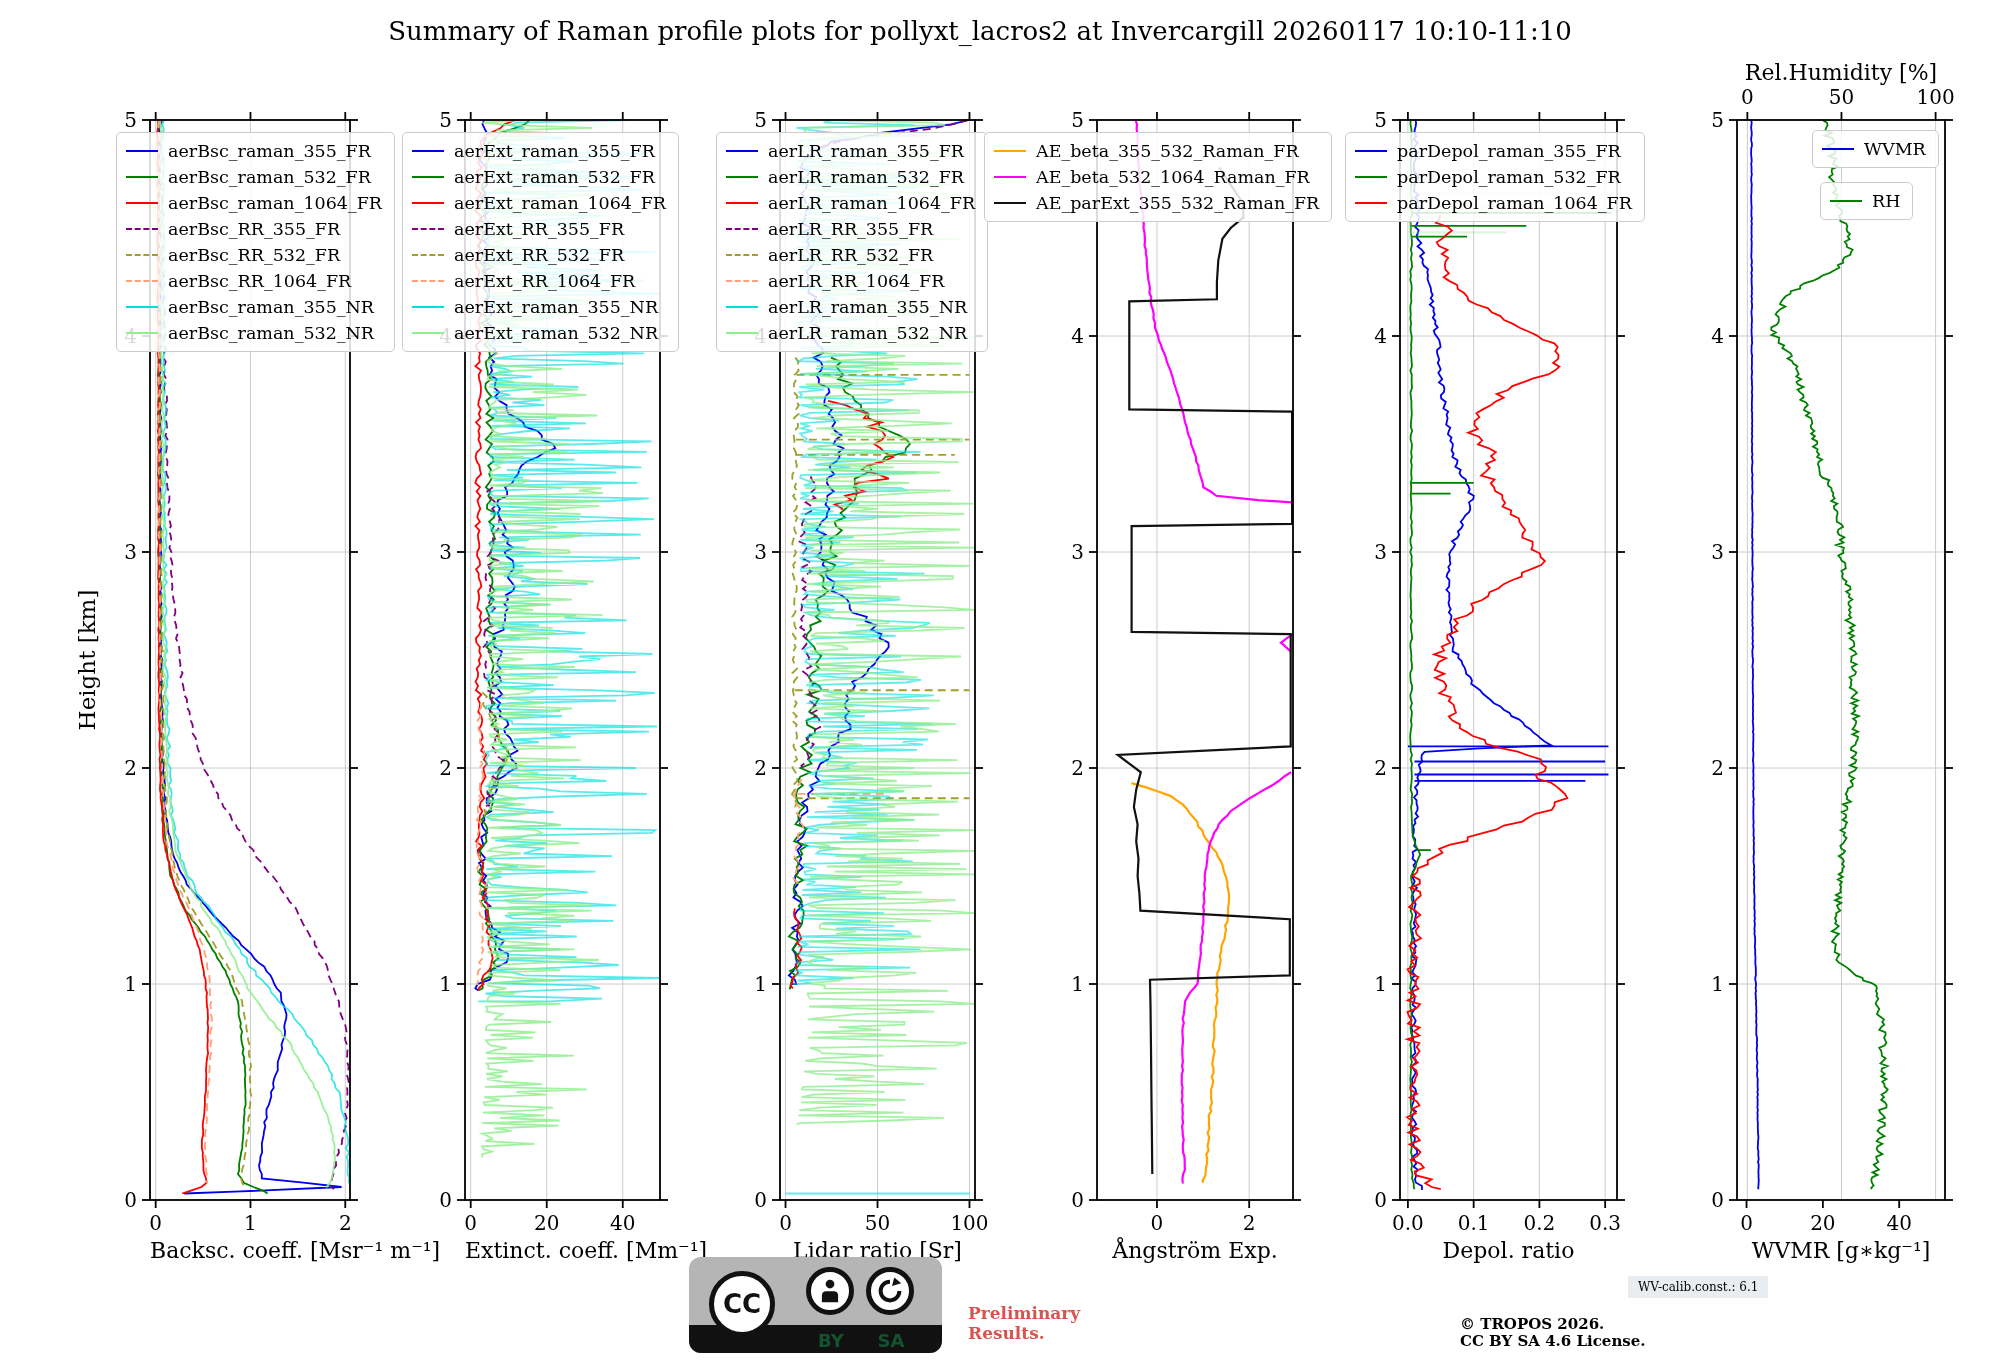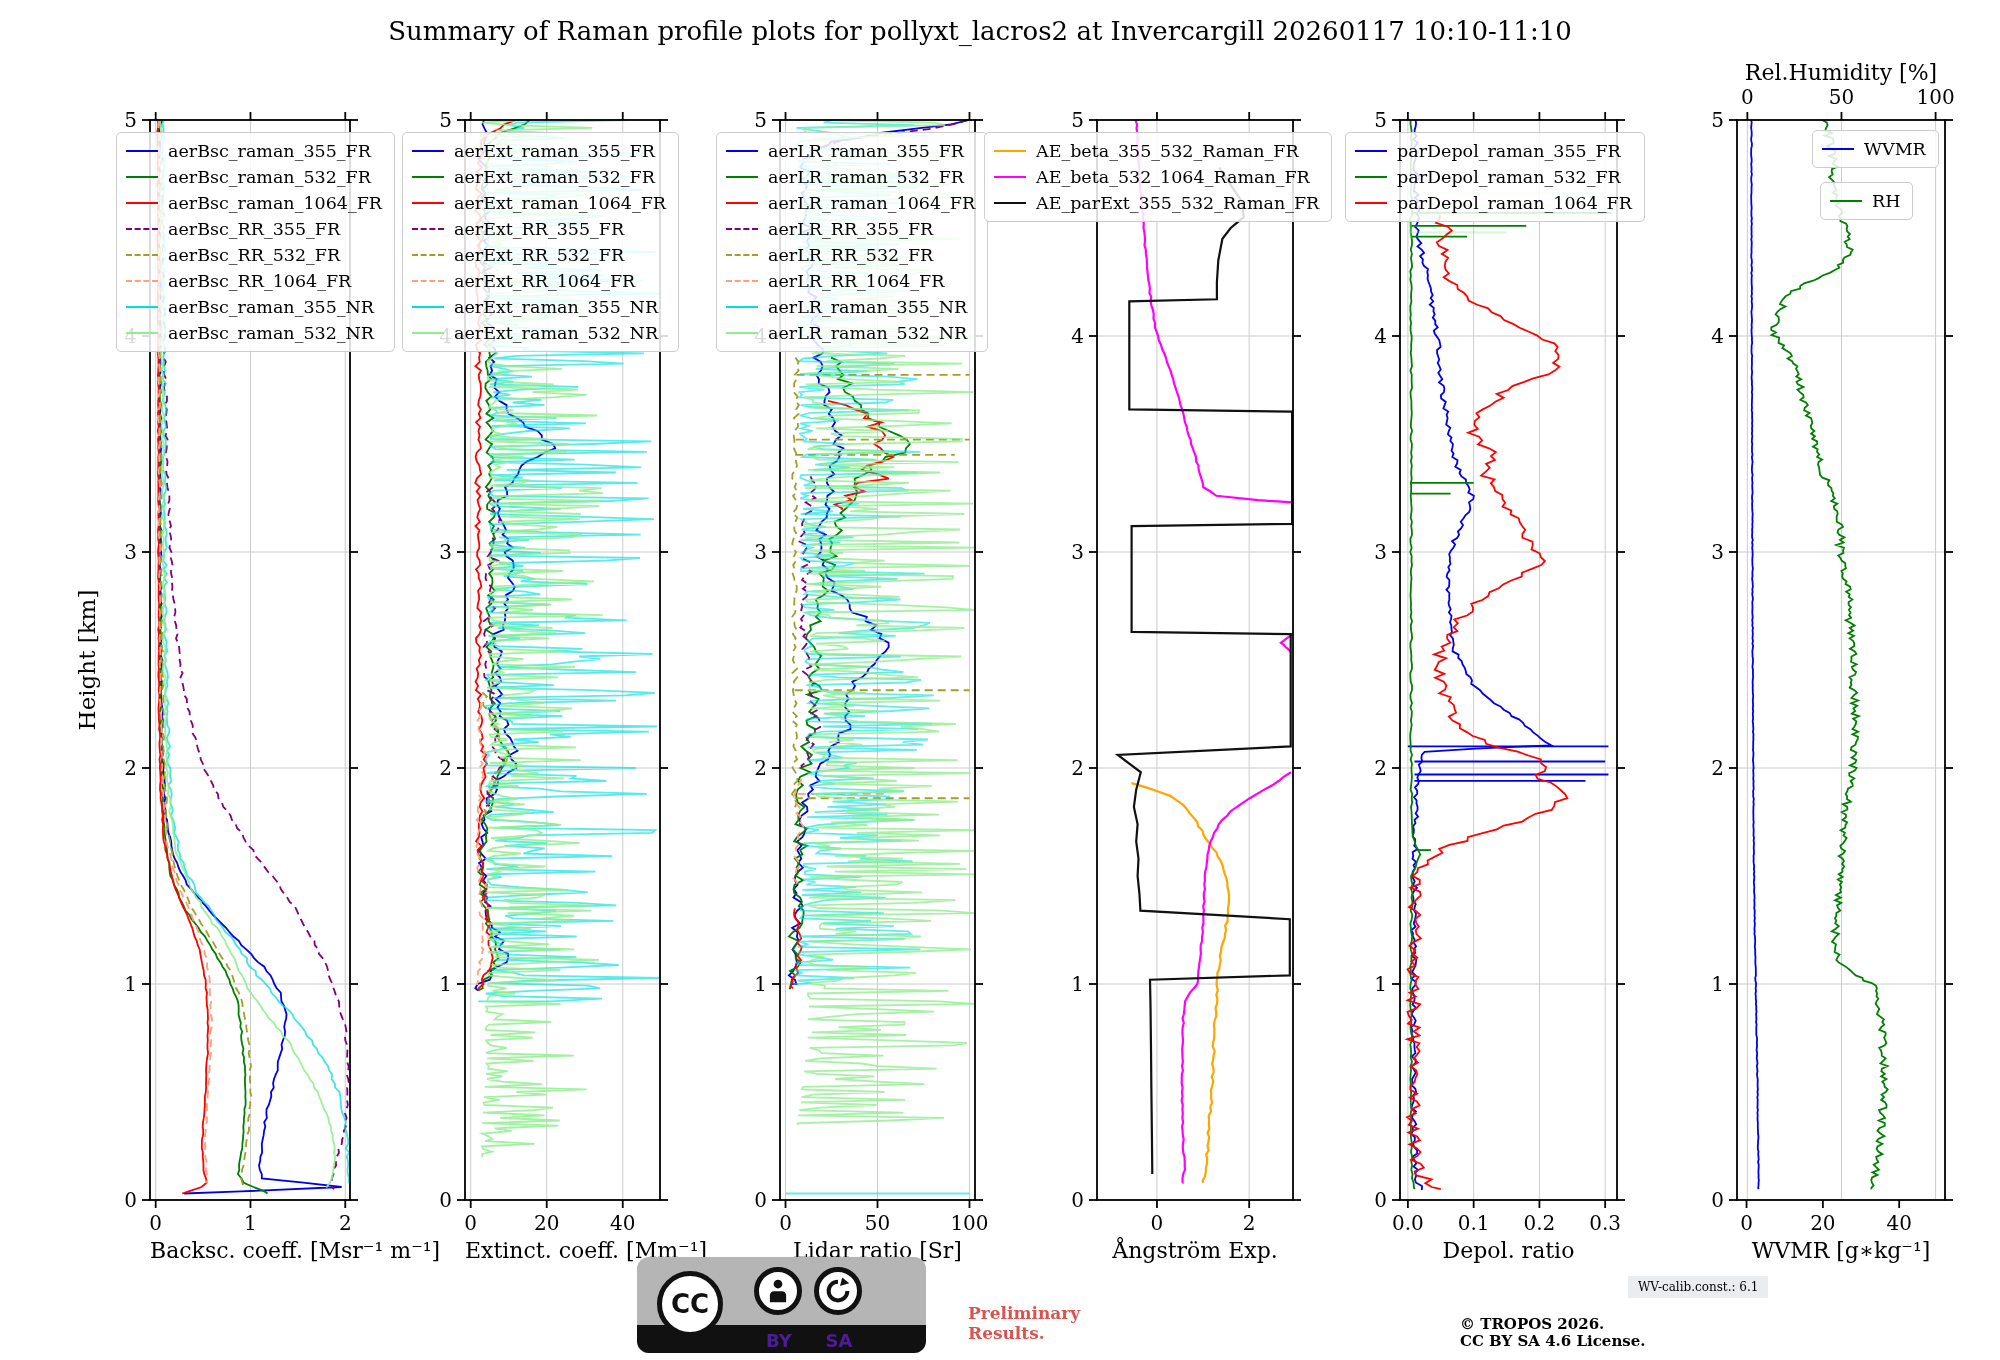--- a/index.html
+++ b/index.html
@@ -20,24 +20,24 @@
   .ls{display:inline-block;width:32px;margin-right:10px;flex:0 0 32px;}
   .etabox{position:absolute;left:1450px;top:270px;background:rgba(238,240,242,0.92);
           border-radius:3px;padding:6px 12px;font-size:18px;line-height:25px;z-index:5;}
   .etabox i{font-family:"DejaVu Serif","Liberation Serif",serif;}
   .etabox sub{font-size:13px;}
   .refh{position:absolute;left:155px;top:1292px;background:#eaedf0;padding:5px 10px;
         font-size:17px;line-height:19px;}
   .prelim{position:absolute;left:968px;top:1303px;font-size:17px;font-weight:bold;line-height:20px;}
   .tropos{position:absolute;left:1460px;top:1316px;font-size:15px;font-weight:bold;line-height:17px;}
   .wvcalib{position:absolute;left:1628px;top:1276px;background:#eaedf0;padding:4px 10px;font-size:12px;}
-  .badge{position:absolute;left:637px;top:1257px;width:253px;height:96px;background:#b5b5b5;
-         border-radius:12px;overflow:hidden;font-family:"DejaVu Sans","Liberation Sans",sans-serif;padding-left:36px;}
+  .badge{position:absolute;left:689px;top:1257px;width:253px;height:96px;background:#b5b5b5;
+         border-radius:12px;overflow:hidden;font-family:"DejaVu Sans","Liberation Sans",sans-serif;}
   .badge-strip{position:absolute;left:0;right:0;bottom:0;height:28px;background:#111;}
-  .badge-by,.badge-sa{position:absolute;bottom:2px;color:#4c1d95;font-weight:bold;font-size:18px;width:46px;text-align:center;}
+  .badge-by,.badge-sa{position:absolute;bottom:2px;color:#14532d;font-weight:bold;font-size:18px;width:46px;text-align:center;}
   .badge-by{left:119px;} .badge-sa{left:179px;}
   .bcircle{position:absolute;background:#fff;border:5px solid #111;border-radius:50%;
            display:flex;align-items:center;justify-content:center;box-sizing:border-box;}
   .cc-big{left:20px;top:14px;width:66px;height:66px;font-weight:bold;font-size:26px;color:#111;}
   .cc-person{left:117px;top:10px;width:48px;height:48px;}
   .cc-share{left:177px;top:10px;width:48px;height:48px;}
 </style>
 </head>
 <body>
 

